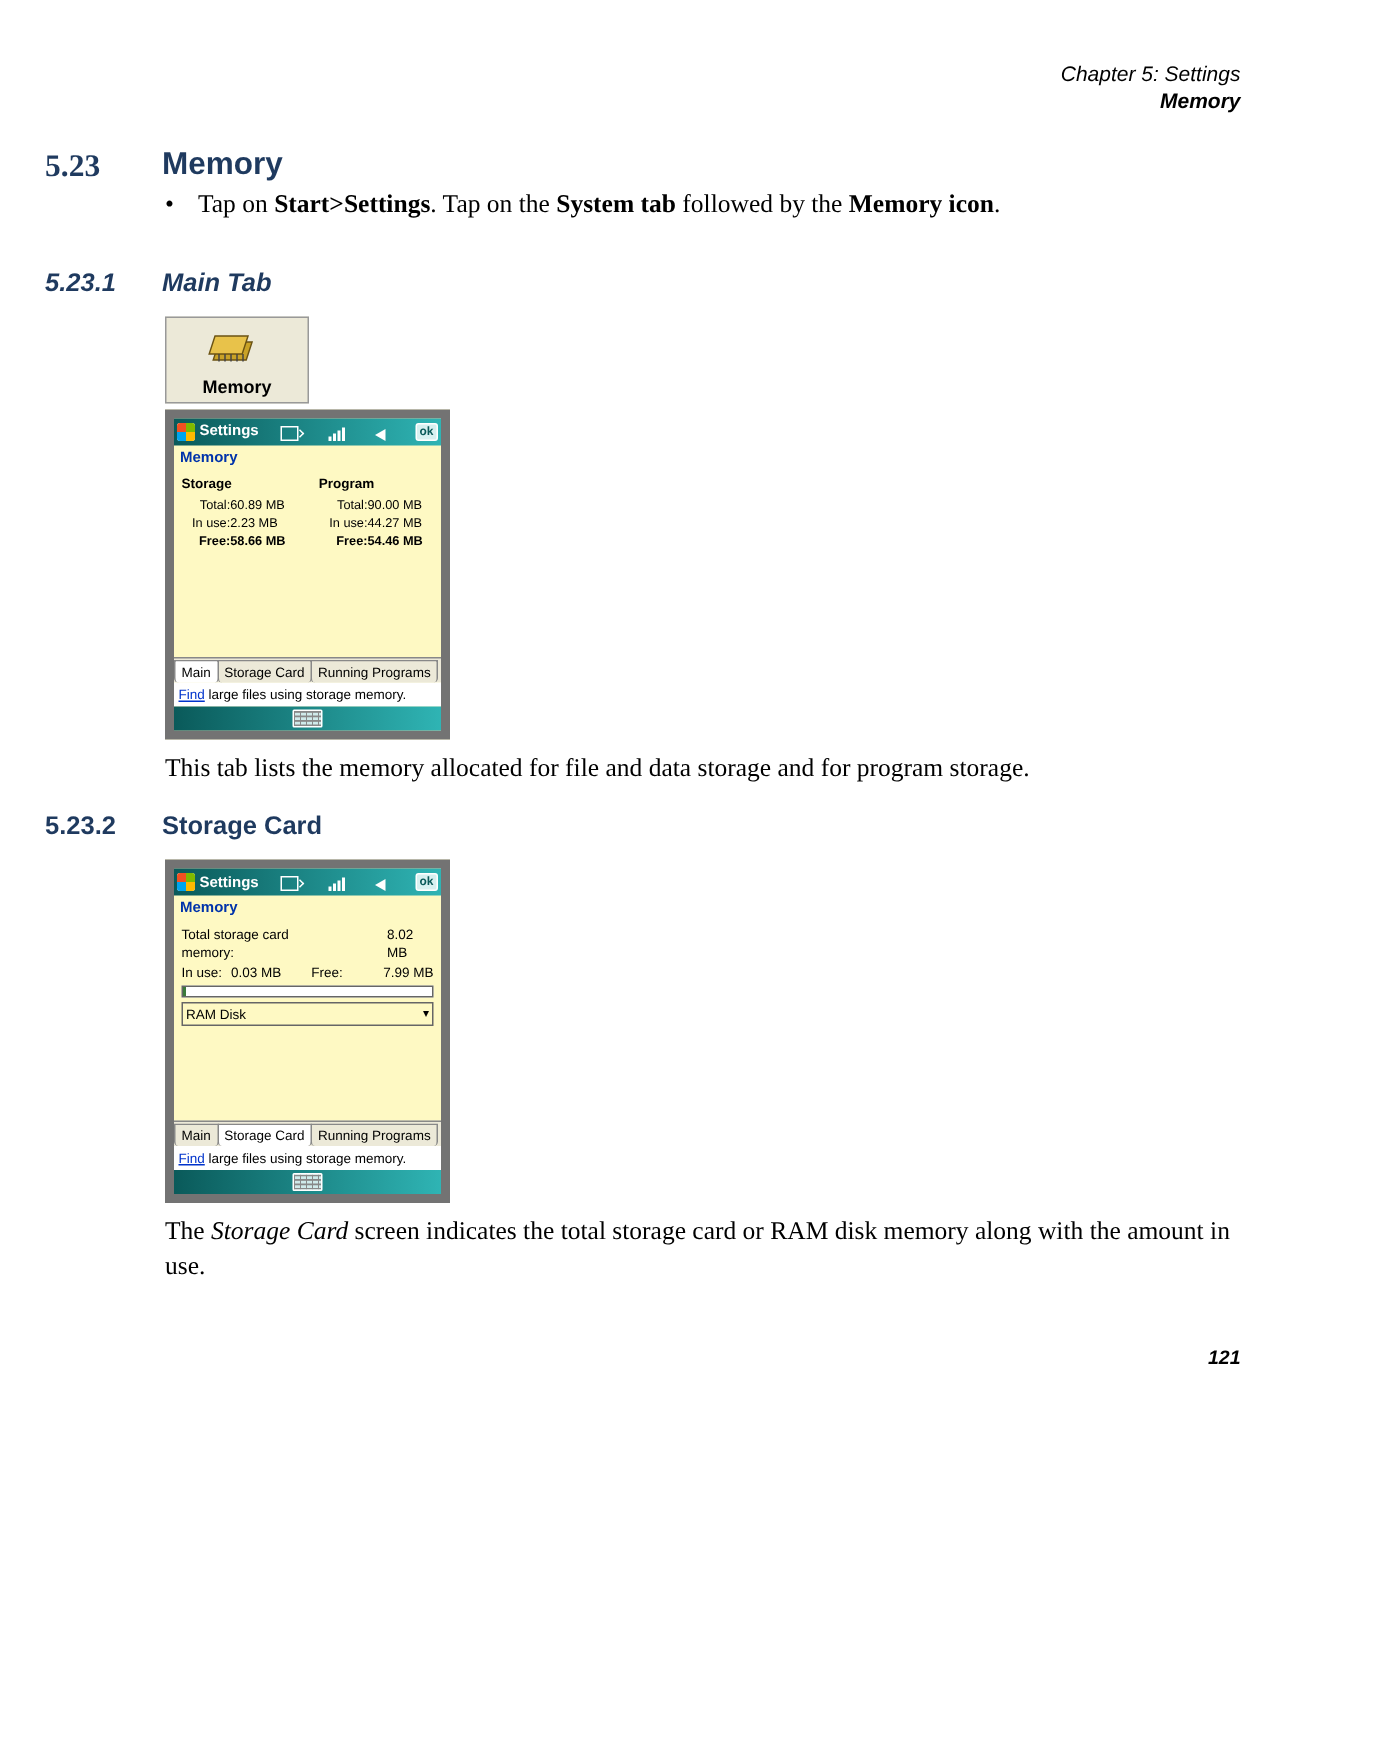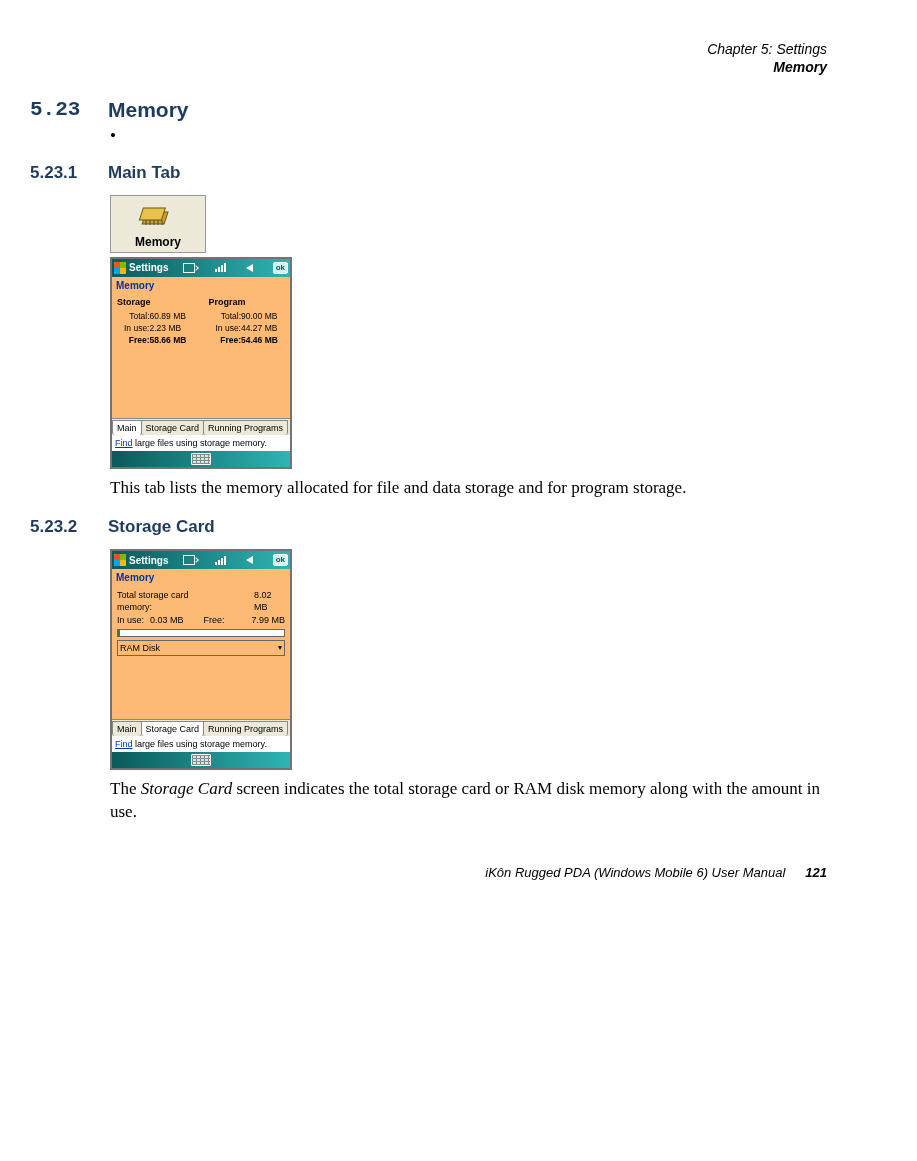--- a/index.html
+++ b/index.html
@@ -17,21 +17,21 @@
     font-style: italic;
     font-family: 'Trebuchet MS', Verdana, sans-serif;
     font-size: 14px;
     line-height: 1.3;
     margin-bottom: 20px;
   }
   .header-right .line1 { display:block; }
   .header-right .line2 { display:block; font-weight: bold; }
   .sec-row { display:flex; gap: 14px; align-items:flex-start; }
   .sec-num {
-    font-family: Liberation Mono, monospace;
+    font-family: Liberation Serif, serif;
     font-weight: bold;
     color: #1f3a5f;
     font-size: 21px;
     min-width: 64px;
   }
   .sec-title {
     font-family: 'Trebuchet MS', Verdana, sans-serif;
     font-weight: bold;
     color: #1f3a5f;
     font-size: 21px;
@@ -71,25 +71,25 @@
     width: 44px; height: 30px;
     margin: 2px auto 2px auto;
     position: relative;
   }
   .icon-box .chip svg { display:block; }
   .icon-box .label { font-weight: bold; font-size: 12px; color:#000; margin-top:2px; }
 
   
   .ppc {
     width: 178px;
-    border: 2px solid #737373;
+    border: 6px solid #737373;
     font-family: Tahoma, sans-serif;
     font-size: 9px;
     color:#000;
-    background:#fdba74;
+    background:#fef9c3;
   }
   .ppc-title {
     height: 18px;
     background: linear-gradient(to right, #0a5a5a 0%, #2fb4b4 100%);
     display:flex;
     align-items:center;
     color:#fff;
     padding: 0 2px;
     font-weight:bold;
     font-size: 10px;
@@ -98,21 +98,21 @@
   .winflag {
     width:12px;height:12px;background:#fff;border-radius:2px;
     display:flex;flex-wrap:wrap;overflow:hidden;
   }
   .winflag span{width:6px;height:6px;}
   .winflag .r{background:#f25022;}
   .winflag .g{background:#7fba00;}
   .winflag .b{background:#00a4ef;}
   .winflag .y{background:#ffb900;}
   .spacer{flex:1;}
-  .titleicons{display:flex;gap:20px;align-items:center;}
+  .titleicons{display:flex;gap:20px;align-items:flex-end;}
   .sig{display:flex;align-items:flex-end;gap:1px;height:9px;}
   .sig i{width:2px;background:#fff;display:block;}
   .sig i:nth-child(1){height:3px;}
   .sig i:nth-child(2){height:5px;}
   .sig i:nth-child(3){height:7px;}
   .sig i:nth-child(4){height:9px;}
   .vol{width:0;height:0;border-top:4px solid transparent;border-bottom:4px solid transparent;border-right:7px solid #fff;}
   .okbtn{background:#d7f0f0;color:#0a5a5a;font-size:8px;font-weight:bold;border:1px solid #fff;border-radius:2px;padding:0 2px;line-height:10px;}
   .conn{width:10px;height:8px;border:1px solid #fff;position:relative;}
   .conn::after{content:"";position:absolute;right:-4px;top:2px;width:3px;height:3px;border-top:1px solid #fff;border-right:1px solid #fff;transform:rotate(45deg);}
@@ -189,24 +189,27 @@
 </div>
 
 <div class="sec-row">
   <div class="sec-num">5.23</div>
   <div class="sec-title">Memory</div>
 </div>
 
 <div class="body-indent">
   <div class="bullet">
     <div class="marker">•</div>
+    <div>
+      <span>Tap on </span><span class="bold">Start&gt;Settings</span><span>. Tap on the </span><span class="bold">System tab</span><span> followed by the </span><span class="bold">Memory icon</span><span>.</span>
+    </div>
   </div>
 </div>
 
-<div class="sec-row" style="margin-top:14px;">
+<div class="sec-row" style="margin-top:30px;font-style:italic;">
   <div class="sub-num">5.23.1</div>
   <div class="sub-title">Main Tab</div>
 </div>
 
 <div class="screenshot-area">
   <div class="icon-box">
     <div class="chip">
       <svg width="44" height="30" viewBox="0 0 44 30">
         <g transform="translate(8,4)">
           <rect x="4" y="6" width="22" height="12" fill="#c9a227" stroke="#6b5313" transform="skewX(-18)"></rect>
@@ -359,15 +362,14 @@
   </div>
 </div>
 
 <div class="body-indent">
   <p class="para">
     <span>The </span><span style="font-style:italic;">Storage Card</span><span> screen indicates the total storage card or RAM disk memory along with the amount in use.</span>
   </p>
 </div>
 
 <div class="footer">
-  <span>iKôn Rugged PDA (Windows Mobile 6) User Manual</span>
   <span class="pn">121</span>
 </div>
 
 </body></html>

